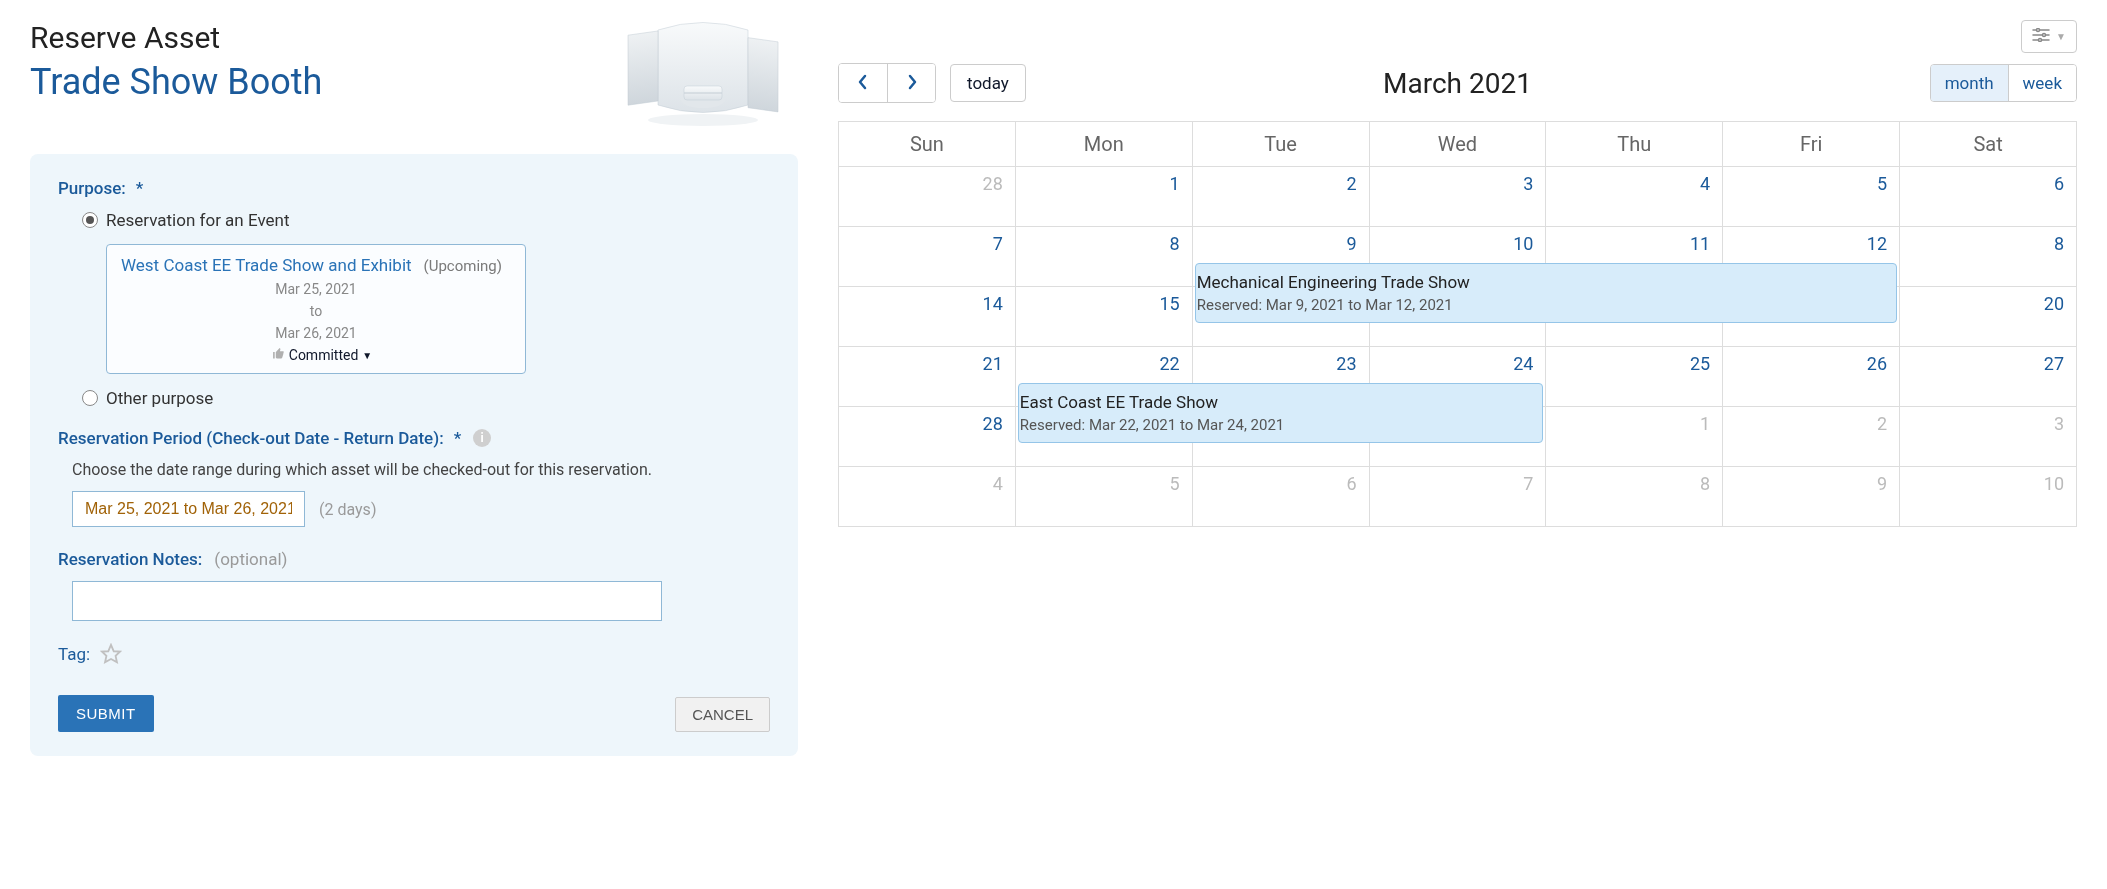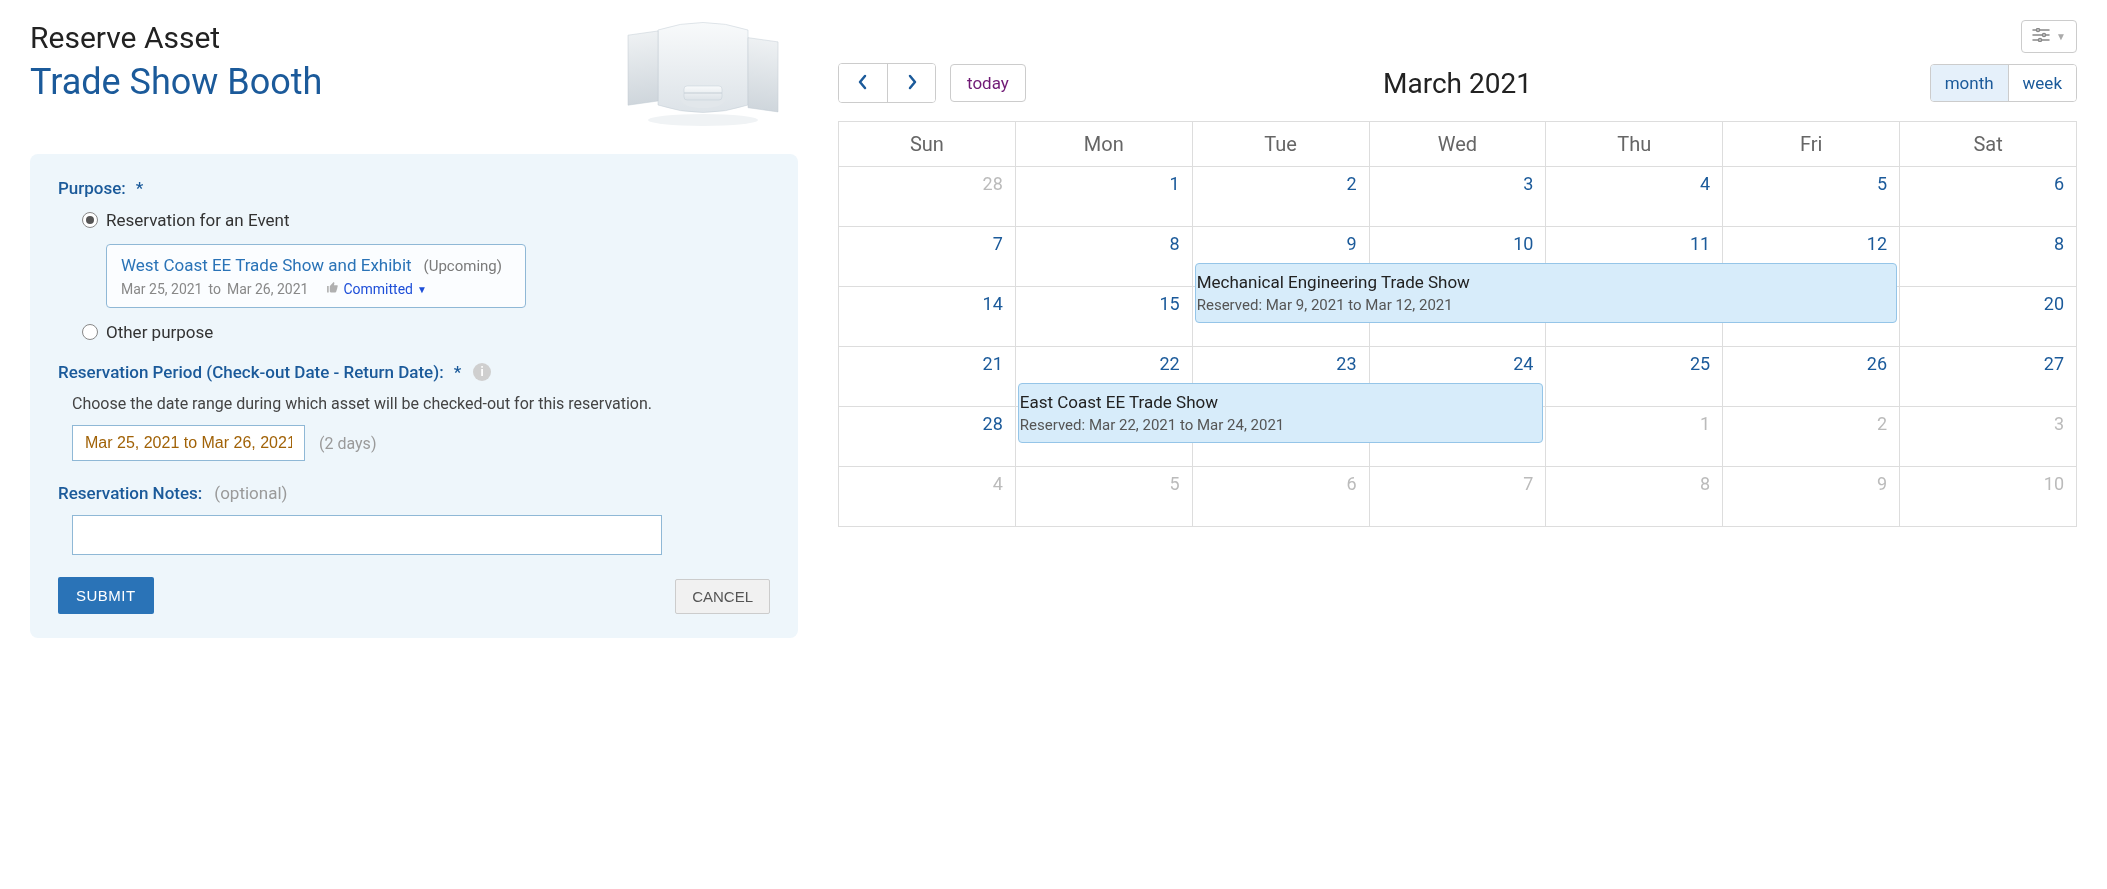--- a/index.html
+++ b/index.html
@@ -102,23 +102,24 @@
       color: #7a7a7a;
       font-size: 15px;
     }
     .event-meta {
       font-size: 14px;
       color: #888;
       margin-top: 6px;
       display: flex;
       align-items: center;
       gap: 6px;
+      flex-direction: column;
     }
     .committed {
-      color: #1d4ed8;
+      color: #0f172a;
       display: inline-flex;
       align-items: center;
       gap: 4px;
       margin-left: 12px;
     }
     .committed .thumb {
       display:inline-block;
     }
     .caret-down {
       font-size: 10px;
@@ -237,21 +238,21 @@
       background: #fff;
       color: #1b5a9a;
       font-size: 18px;
       cursor: pointer;
     }
     .nav-btn + .nav-btn { border-left: 1px solid #ccc; }
     .today-btn {
       border: 1px solid #ccc;
       border-radius: 4px;
       padding: 8px 16px;
-      color: #701a75;
+      color: #0f172a;
       background: #fff;
       font-size: 17px;
       cursor: pointer;
     }
     .cal-title {
       font-size: 28px;
       color: #222;
       position: absolute;
       left: 50%;
       transform: translateX(-50%);
@@ -412,20 +413,28 @@
         <input class="date-input" readonly="" value="Mar 25, 2021 to Mar 26, 2021" style="">
         <span class="days-text">(2 days)</span>
       </div>
 
       <div class="label">
         <span>Reservation Notes:</span>
         <span class="optional">(optional)</span>
       </div>
       <input class="notes-input" style="">
 
+      <div class="tag-row">
+        <span class="tag-label">Tag:</span>
+        <span class="star-icon">
+          <svg width="22" height="22" viewBox="0 0 24 24" fill="none" stroke="#c0c0c0" stroke-width="2">
+            <polygon points="12 2 15 9 22 9.3 17 14 18.5 21 12 17.5 5.5 21 7 14 2 9.3 9 9"></polygon>
+          </svg>
+        </span>
+      </div>
 
       <div class="buttons">
         <button class="btn-submit">SUBMIT</button>
         <button class="btn-cancel">CANCEL</button>
       </div>
     </div>
   </div>
 
   <div class="right-col">
     <div class="settings-btn">

